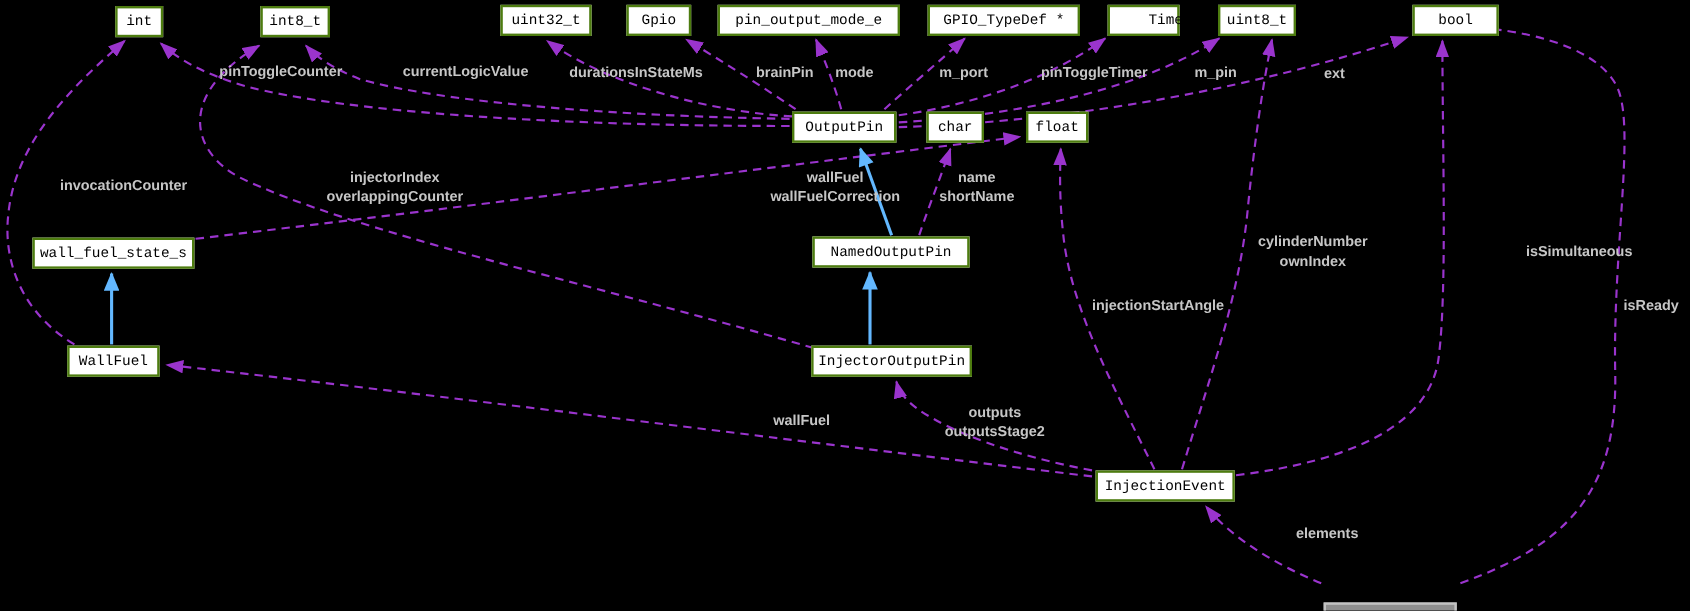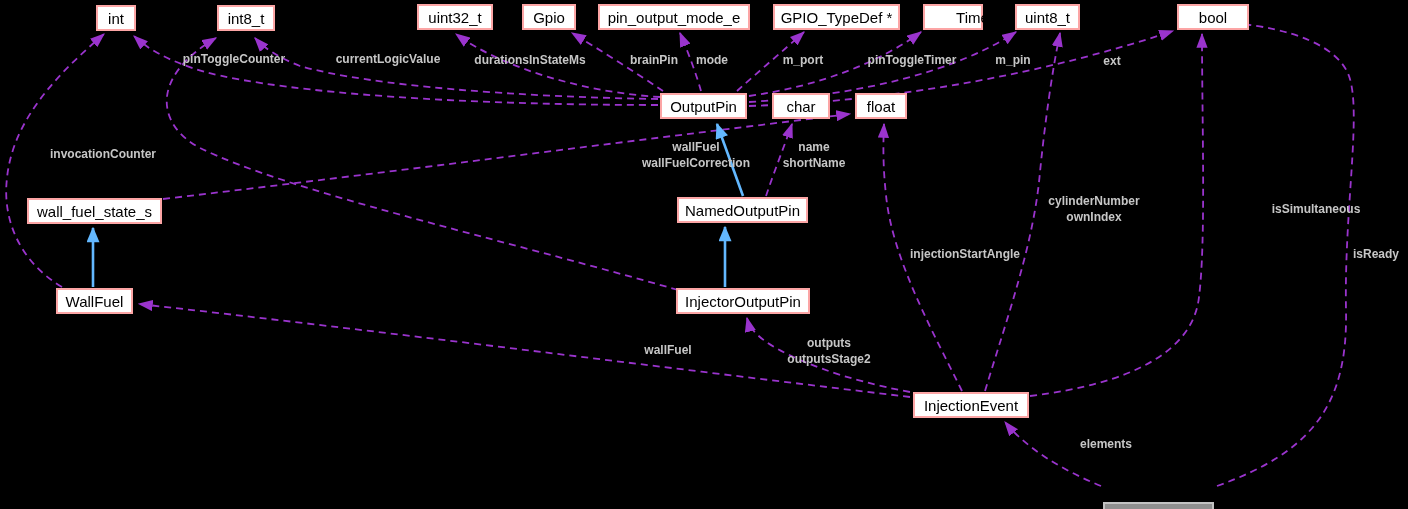--- a/index.html
+++ b/index.html
@@ -10,25 +10,26 @@
     overflow:hidden;
     font-family:"Liberation Sans", sans-serif;
   }
   #edges{position:absolute;left:0;top:0;width:1408px;height:509px;}
   .edge{fill:none;stroke:#9a34cd;stroke-width:1.8;stroke-dasharray:7 5;}
   .inherit{fill:none;stroke:#63b8ff;stroke-width:2.6;}
   .node{
     position:absolute;
     box-sizing:border-box;
     background:#ffffff;
-    border:2px solid #fca5a5;
+    border:2px solid #4d7c0f;
     color:#000;
-    font-size:15px;
+    font-size:12px;
     display:flex;align-items:center;justify-content:center;
     white-space:nowrap;
+    font-family:Liberation Mono, monospace;
   }
   .node.selected{
     background:#8e8e8e;
     border-color:#c2c2c2;
     margin-top:24px;
   }
   .elabel{
     position:absolute;
     transform:translate(-50%,-50%);
     color:#c6c6c6;
@@ -83,21 +84,21 @@
   <div class="node" style="left:96px;top:5px;width:40px;height:26px;">int</div>
   <div class="node" style="left:217px;top:5px;width:58px;height:26px;">int8_t</div>
   <div class="node" style="left:417px;top:4px;width:76px;height:26px;">uint32_t</div>
   <div class="node" style="left:522px;top:4px;width:54px;height:26px;">Gpio</div>
   <div class="node" style="left:598px;top:4px;width:152px;height:26px;">pin_output_mode_e</div>
   <div class="node" style="left:773px;top:4px;width:127px;height:26px;">GPIO_TypeDef *</div>
   <div class="node" style="left:923px;top:4px;width:60px;height:26px;padding-left:44px;">Timer</div>
   <div class="node" style="left:1015px;top:4px;width:65px;height:26px;">uint8_t</div>
   <div class="node" style="left:1177px;top:4px;width:72px;height:26px;">bool</div>
   <div class="node" style="left:660px;top:93px;width:87px;height:26px;">OutputPin</div>
-  <div class="node" style="left:772px;top:93px;width:58px;height:26px;">char</div>
+  <div class="node" style="left:772px;top:93px;width:48px;height:26px;">char</div>
   <div class="node" style="left:855px;top:93px;width:52px;height:26px;">float</div>
   <div class="node" style="left:27px;top:198px;width:135px;height:26px;">wall_fuel_state_s</div>
   <div class="node" style="left:677px;top:197px;width:131px;height:26px;">NamedOutputPin</div>
   <div class="node" style="left:56px;top:288px;width:77px;height:26px;">WallFuel</div>
   <div class="node" style="left:676px;top:288px;width:134px;height:26px;">InjectorOutputPin</div>
   <div class="node" style="left:913px;top:392px;width:116px;height:26px;">InjectionEvent</div>
   <div class="node selected" style="left:1103px;top:478px;width:111px;height:27px;">FuelSchedule</div>
 
   <div class="elabel" style="left:82px;top:155px;padding-left:42px;">invocationCounter</div>
   <div class="elabel" style="left:234px;top:60px;">pinToggleCounter</div>
@@ -106,20 +107,22 @@
   <div class="elabel" style="left:654px;top:61px;">brainPin</div>
   <div class="elabel" style="left:712px;top:61px;">mode</div>
   <div class="elabel" style="left:803px;top:61px;">m_port</div>
   <div class="elabel" style="left:912px;top:61px;">pinToggleTimer</div>
   <div class="elabel" style="left:1013px;top:61px;">m_pin</div>
   <div class="elabel" style="left:1112px;top:62px;">ext</div>
   <div class="elabel" style="left:814px;top:156px;">name
 shortName</div>
   <div class="elabel" style="left:696px;top:156px;">wallFuel
 wallFuelCorrection</div>
+  <div class="elabel" style="left:329px;top:156px;">injectorIndex
+overlappingCounter</div>
   <div class="elabel" style="left:965px;top:255px;">injectionStartAngle</div>
   <div class="elabel" style="left:1094px;top:210px;">cylinderNumber
 ownIndex</div>
   <div class="elabel" style="left:1316px;top:210px;">isSimultaneous</div>
   <div class="elabel" style="left:668px;top:351px;">wallFuel</div>
   <div class="elabel" style="left:829px;top:352px;">outputs
 outputsStage2</div>
   <div class="elabel" style="left:1106px;top:445px;">elements</div>
   <div class="elabel" style="left:1376px;top:255px;">isReady</div>
 

